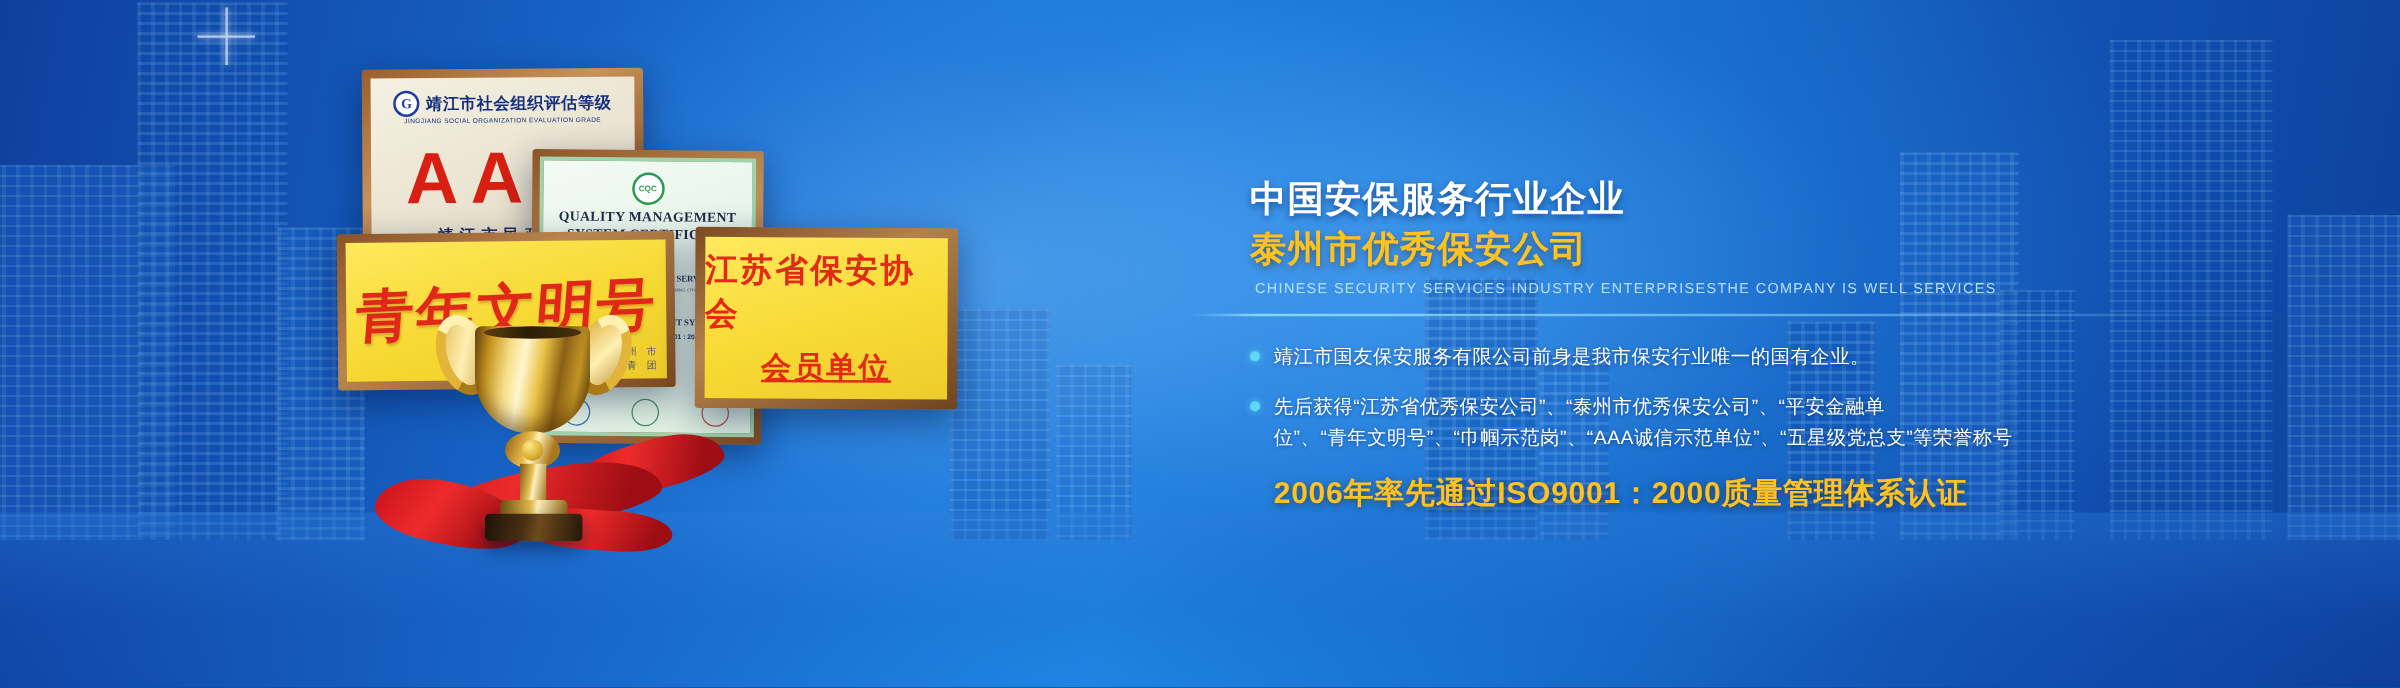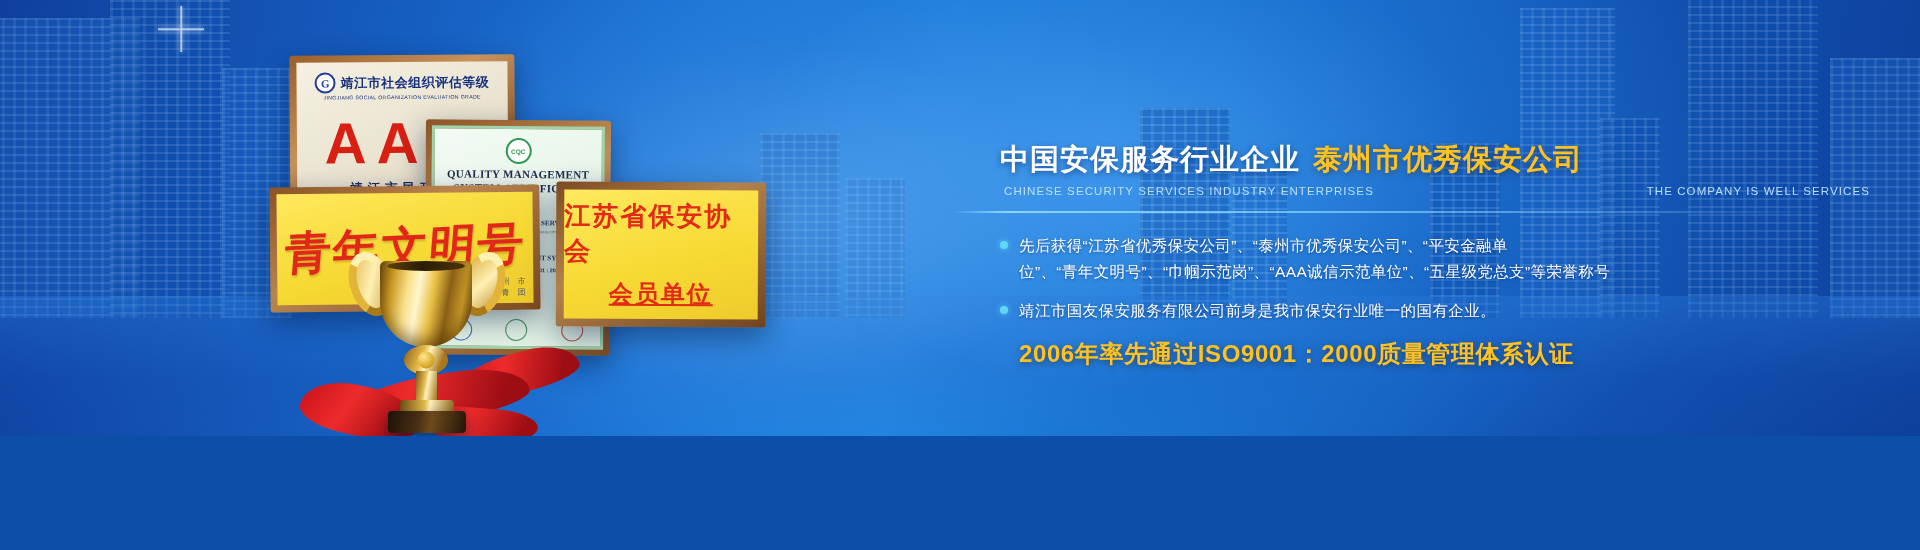--- a/index.html
+++ b/index.html
@@ -1,20 +1,20 @@
 <!DOCTYPE html>
 <html><head>
 <meta charset="utf-8">
 <style>
   * { margin:0; padding:0; box-sizing:border-box; }
   html,body { width:1920px; height:550px; overflow:hidden; background:#0b4fa8; }
   body { font-family:"Liberation Sans","DejaVu Sans",sans-serif; }
 
   #banner{
-    position:relative; width:1920px; height:436px; overflow:hidden;
+    position:relative; width:1920px; height:550px; overflow:hidden;
     background:
       radial-gradient(ellipse 900px 520px at 58% 38%, rgba(60,150,235,.95) 0%, rgba(30,115,210,.55) 42%, rgba(12,70,170,0) 72%),
       linear-gradient(100deg,#0f3f9e 0%,#1457b8 16%,#1a72d4 34%,#1e86e4 48%,#1773d0 62%,#1254b4 80%,#0e3f9c 100%);
   }
 
   
   .city{ position:absolute; inset:0; overflow:hidden; }
   .bldg{ position:absolute; bottom:118px; background:#0d4fb0; opacity:.48; }
   .bldg.lt{ background:#1a62c4; }
   .bldg::after{
@@ -188,32 +188,32 @@
     position:absolute; display:block; background:linear-gradient(115deg,#c5111a,#ee2b2b 40%,#9d0d14 85%);
   }
   .rb1{ left:30px; top:46px; width:200px; height:46px; border-radius:60% 40% 45% 55% / 80% 70% 40% 30%; transform:rotate(-9deg); }
   .rb2{ left:0px; top:56px; width:120px; height:50px; border-radius:50% 50% 60% 40% / 70% 60% 45% 40%; transform:rotate(13deg); }
   .rb3{ left:150px; top:24px; width:130px; height:40px; border-radius:55% 45% 40% 60% / 70% 80% 35% 30%; transform:rotate(-16deg); }
   .rb4{ left:118px; top:78px; width:120px; height:32px; border-radius:50%/70%; transform:rotate(4deg); }
 
   
   .content{ position:absolute; left:1000px; top:140px; width:870px; }
 
-  .headline{ display:flex; align-items:baseline; gap:13px; white-space:nowrap; }
+  .headline{ display:flex; align-items:baseline; white-space:nowrap;flex-direction:column; }
   .hl-a{
     color:#ffffff; font-size:29px; font-weight:bold; letter-spacing:1px;
     text-shadow:0 2px 6px rgba(0,30,90,.55);
   }
   .hl-b{
     color:#ffc222; font-size:29px; font-weight:bold; letter-spacing:1px;
     text-shadow:0 2px 6px rgba(60,30,0,.45);
   }
   .sub-en{
     display:flex; margin:5px 0 0 4px;
-    color:#bfe4ff; font-size:11.5px; letter-spacing:1.1px; white-space:nowrap; opacity:.95;justify-content:space-between;
+    color:#bfe4ff; font-size:11.5px; letter-spacing:1.1px; white-space:nowrap; opacity:.95;
   }
   .divider{
     margin:14px 0 0 -48px; width:880px; height:2px;
     background:linear-gradient(to right, rgba(140,220,255,0) 0%, rgba(150,225,255,.85) 6%, rgba(140,215,255,.55) 60%, rgba(130,205,255,0) 100%);
   }
 
   .bullets{ margin-top:20px; }
   .bullet{ display:flex; align-items:flex-start; gap:11px; margin-bottom:14px; }
   .dot{
     width:8px; height:8px; border-radius:50%; background:#5fd8f5; flex:none; margin-top:8px;
@@ -343,30 +343,30 @@
       <span>THE COMPANY IS WELL SERVICES</span>
     </div>
 
     <div class="divider"></div>
 
     <div class="bullets">
 
       <div class="bullet">
         <span class="dot"></span>
         <span class="btxt">
+          <span>靖江市国友保安服务有限公司前身是我市保安行业唯一的国有企业。</span>
+        </span>
+      </div>
+
+      <div class="bullet">
+        <span class="dot"></span>
+        <span class="btxt">
           <span>先后获得“江苏省优秀保安公司”、“泰州市优秀保安公司”、“平安金融单</span>
           <span class="l2">位”、“青年文明号”、“巾帼示范岗”、“AAA诚信示范单位”、“五星级党总支”等荣誉称号</span>
         </span>
       </div>
 
-      <div class="bullet">
-        <span class="dot"></span>
-        <span class="btxt">
-          <span>靖江市国友保安服务有限公司前身是我市保安行业唯一的国有企业。</span>
-        </span>
-      </div>
-
     </div>
 
     <div class="highlight">2006年率先通过ISO9001：2000质量管理体系认证</div>
   </div>
 
 </div>
 
 </body></html>

